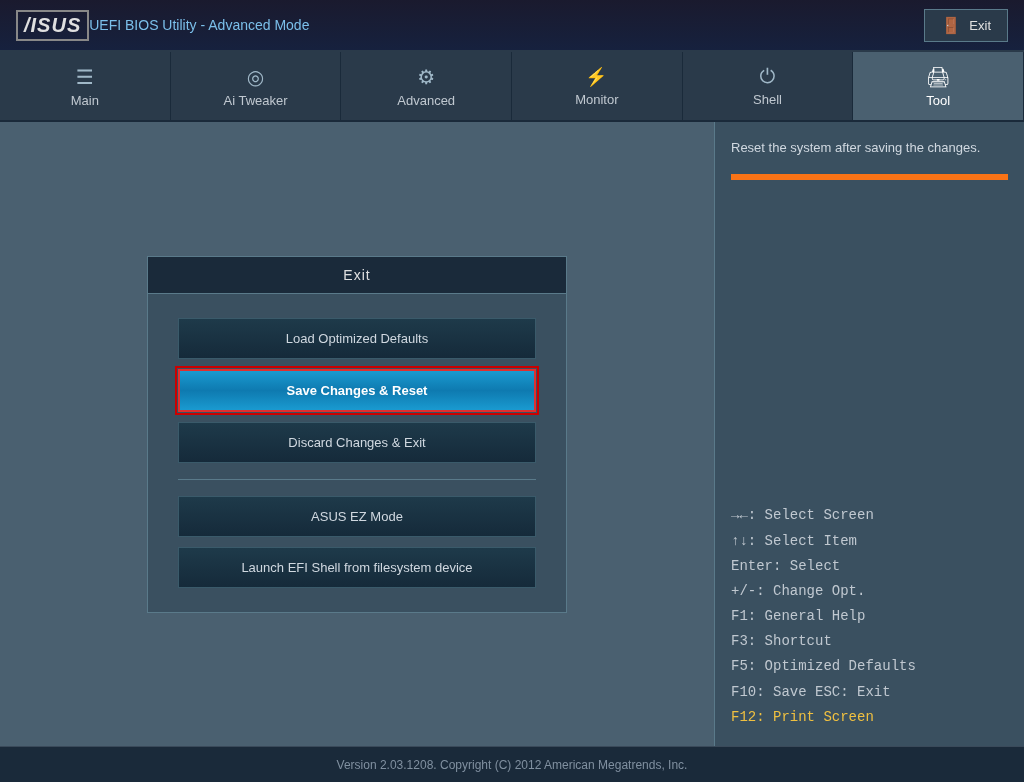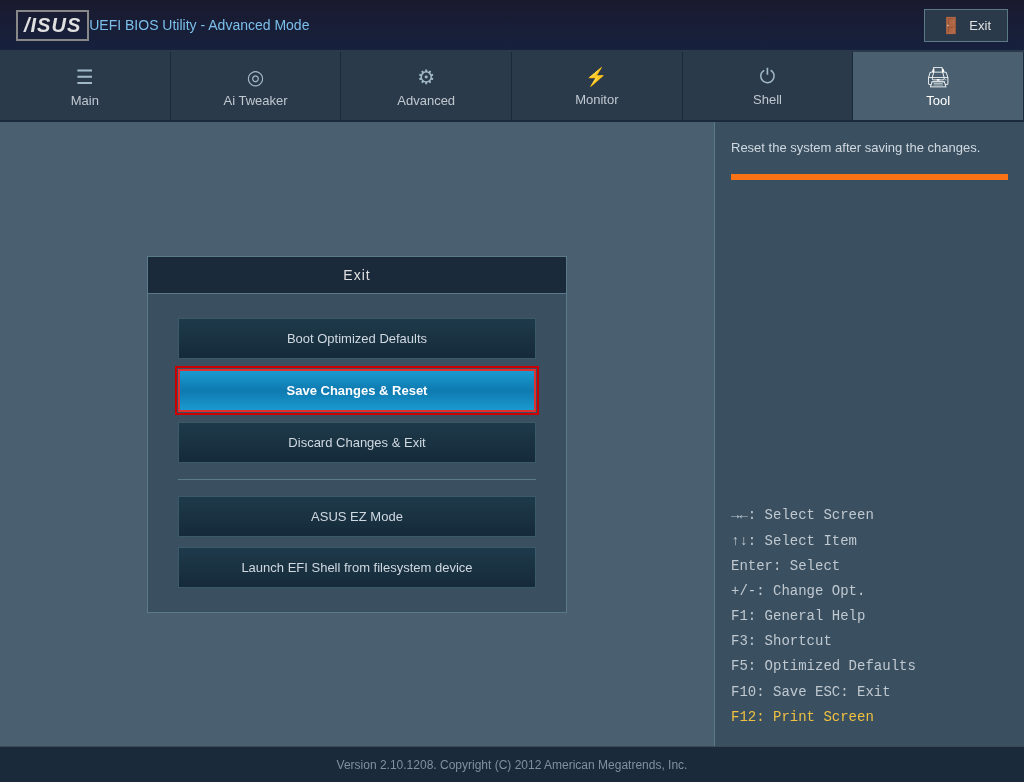--- a/index.html
+++ b/index.html
@@ -239,21 +239,21 @@
   </div>
 </div>
 
 <div id="main-content">
 
   <div id="left-panel">
     <div id="dialog-box">
       <div id="dialog-title-bar">Exit</div>
       <div id="dialog-buttons">
 
-        <button class="bios-btn">Boot Optimized Defaults</button>
+        <button class="bios-btn">Load Optimized Defaults</button>
 
         <button class="bios-btn selected">Save Changes &amp; Reset</button>
 
         <button class="bios-btn">Discard Changes &amp; Exit</button>
 
         <div id="dialog-divider"></div>
 
         <button class="bios-btn">ASUS EZ Mode</button>
 
         <button class="bios-btn">Launch EFI Shell from filesystem device</button>
@@ -273,14 +273,14 @@
       <div>F3: Shortcut</div>
       <div>F5: Optimized Defaults</div>
       <div>F10: Save  ESC: Exit</div>
       <div class="f12">F12: Print Screen</div>
     </div>
   </div>
 
 </div>
 
 <div id="footer">
-  <span id="footer-text">Version 2.10.1208. Copyright (C) 2012 American Megatrends, Inc.</span>
+  <span id="footer-text">Version 2.03.1208. Copyright (C) 2012 American Megatrends, Inc.</span>
 </div>
 
 </body></html>

